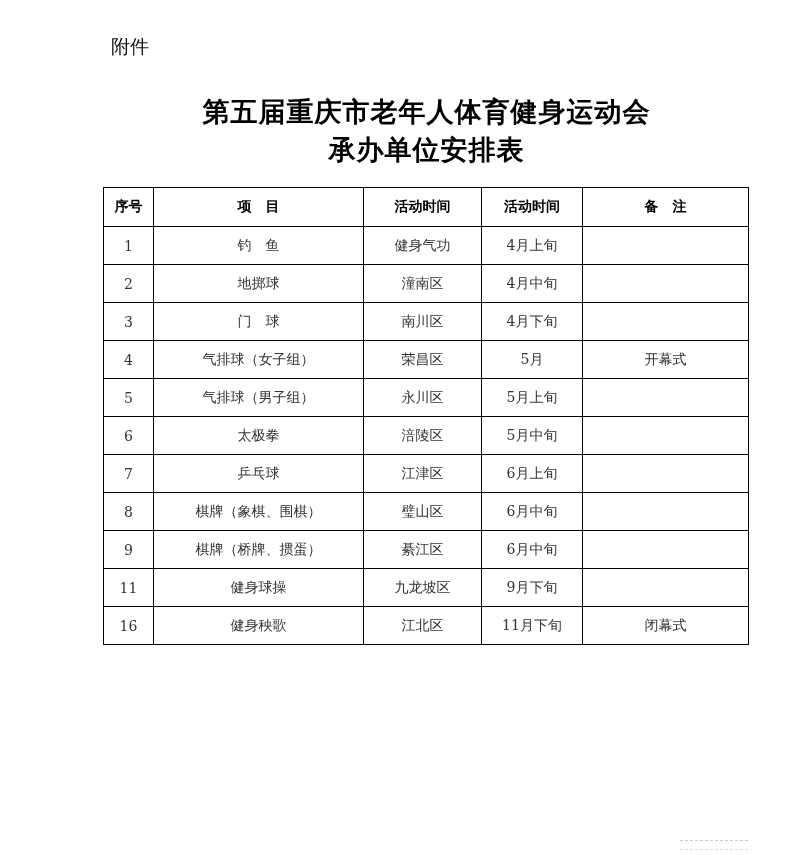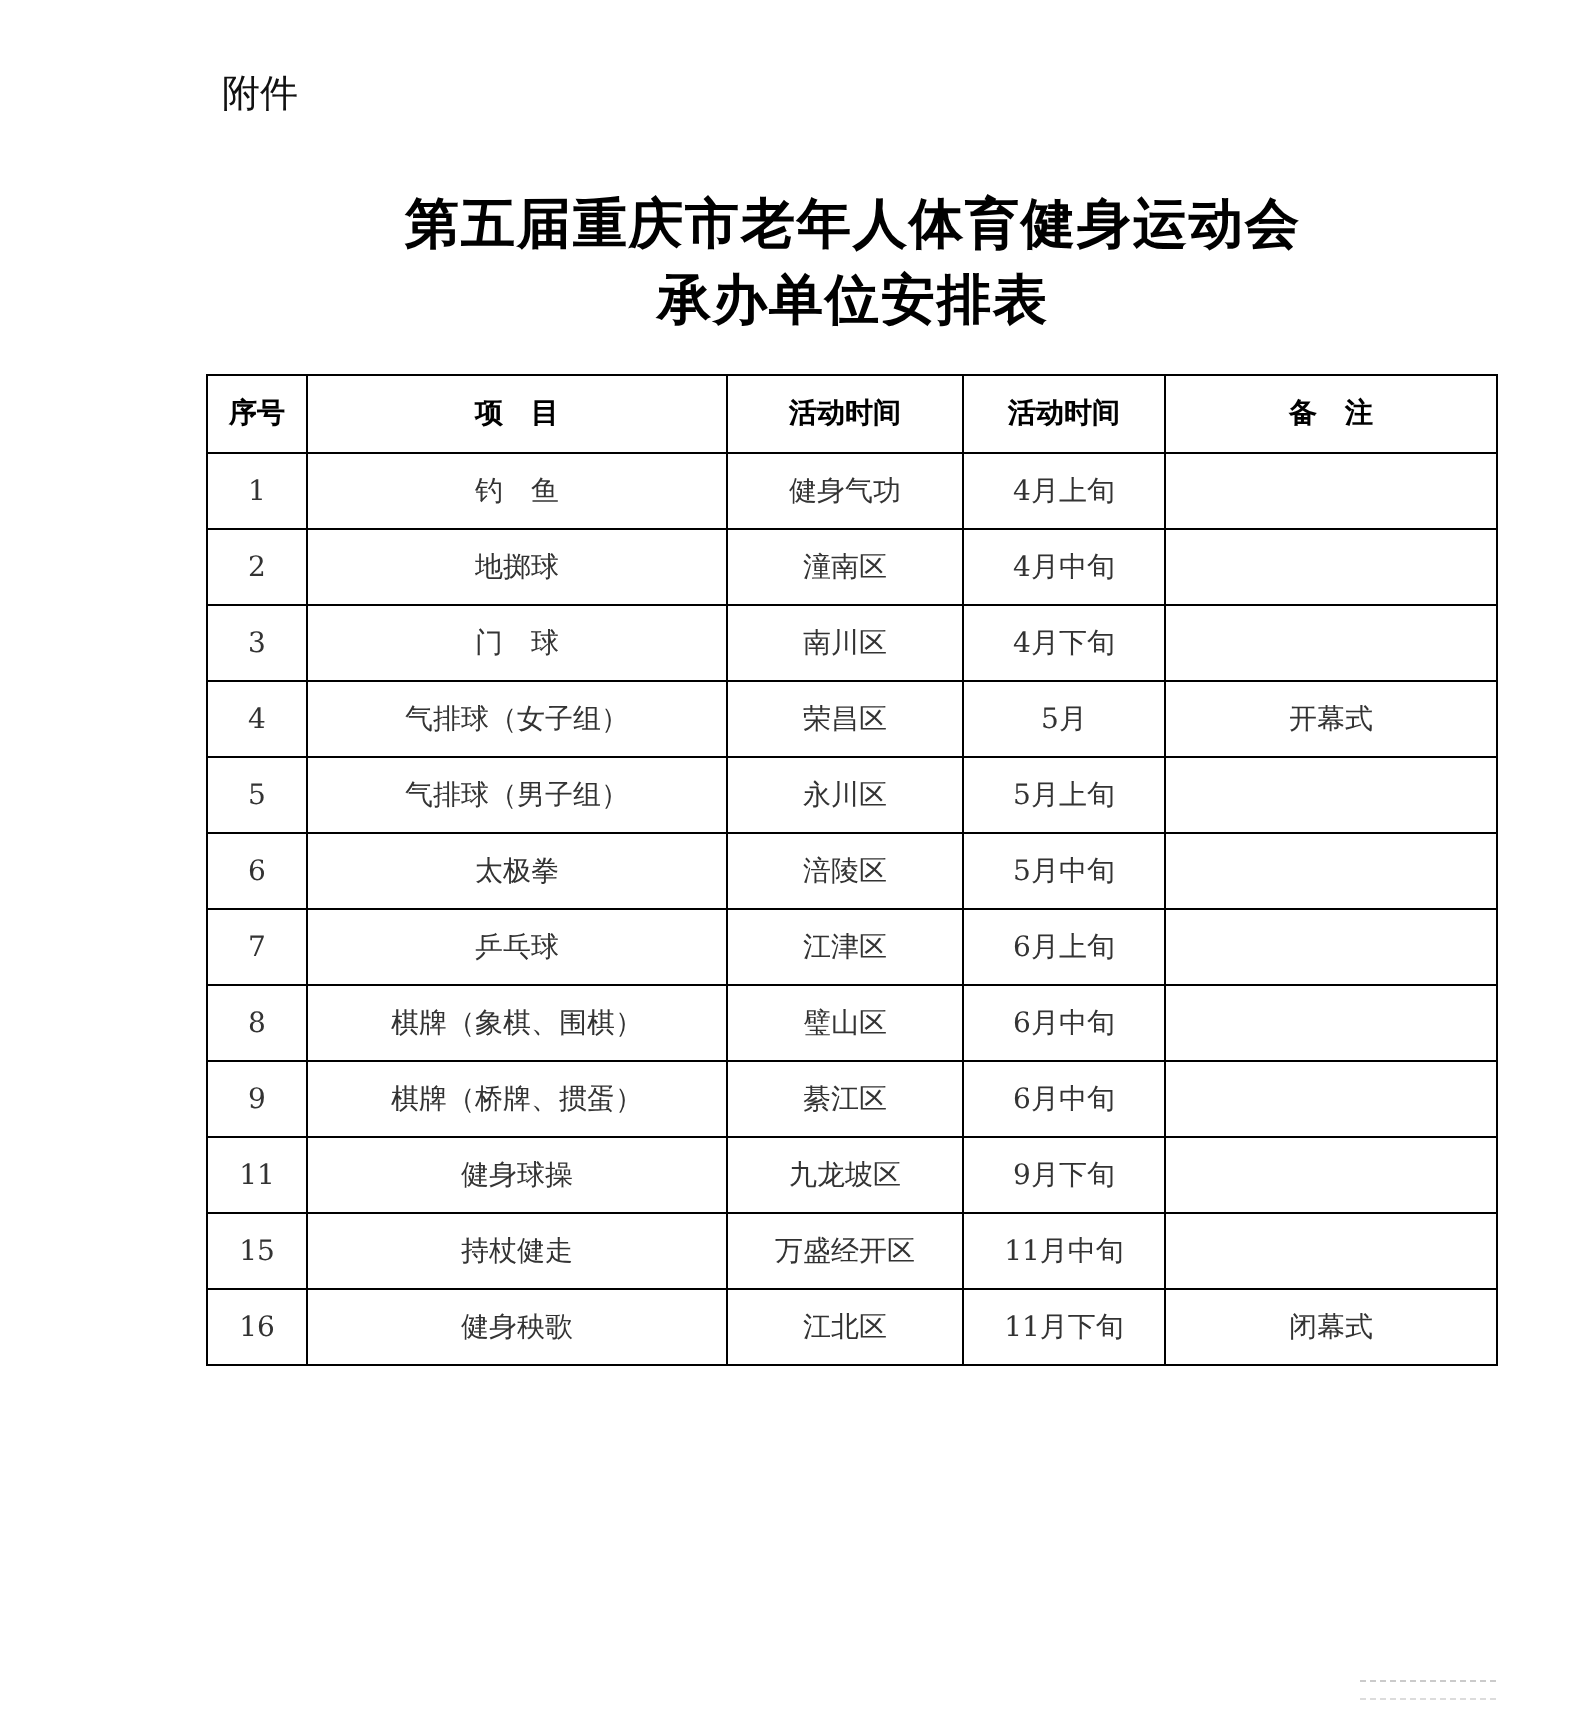--- a/index.html
+++ b/index.html
@@ -136,27 +136,20 @@
         <td></td>
       </tr>
       <tr>
         <td>11</td>
         <td>健身球操</td>
         <td>九龙坡区</td>
         <td>9月下旬</td>
         <td></td>
       </tr>
       <tr>
-        <td>15</td>
-        <td>持杖健走</td>
-        <td>万盛经开区</td>
-        <td>11月中旬</td>
-        <td></td>
-      </tr>
-      <tr>
         <td>16</td>
         <td>健身秧歌</td>
         <td>江北区</td>
         <td>11月下旬</td>
         <td>闭幕式</td>
       </tr>
     </tbody>
 </table>
 
 <div class="wm"></div>

